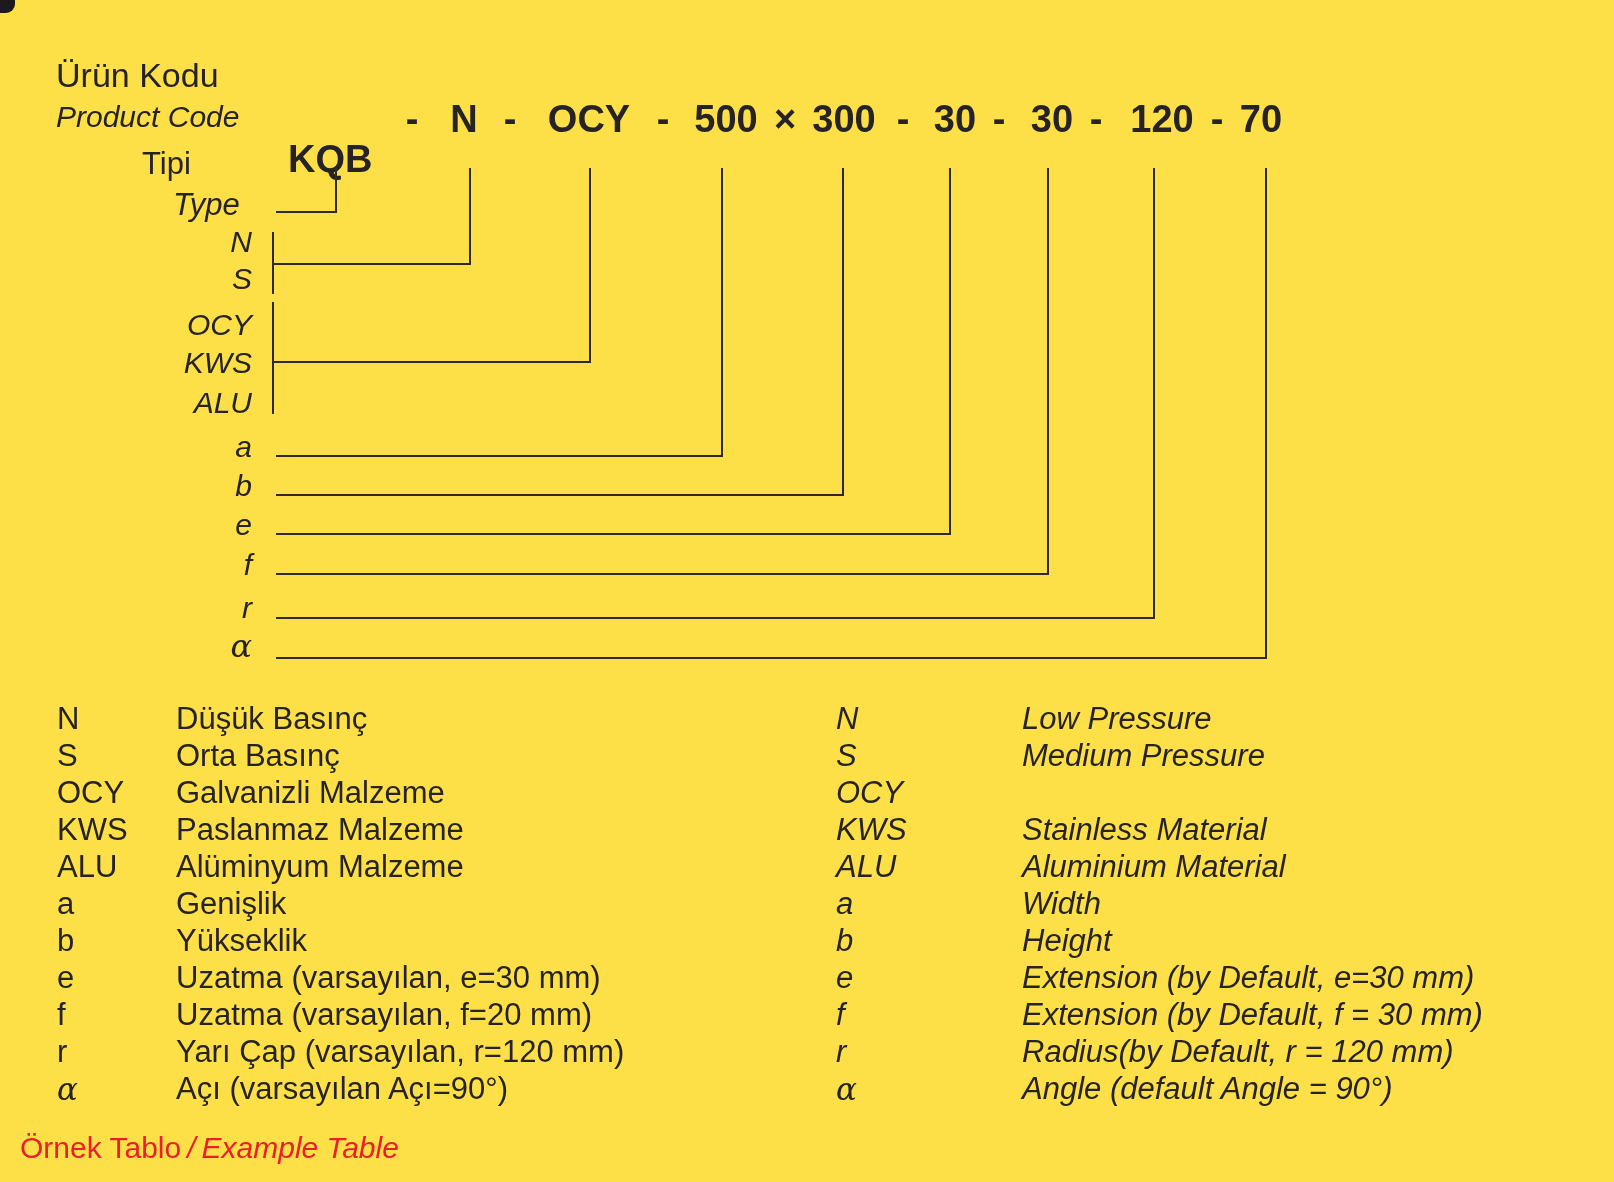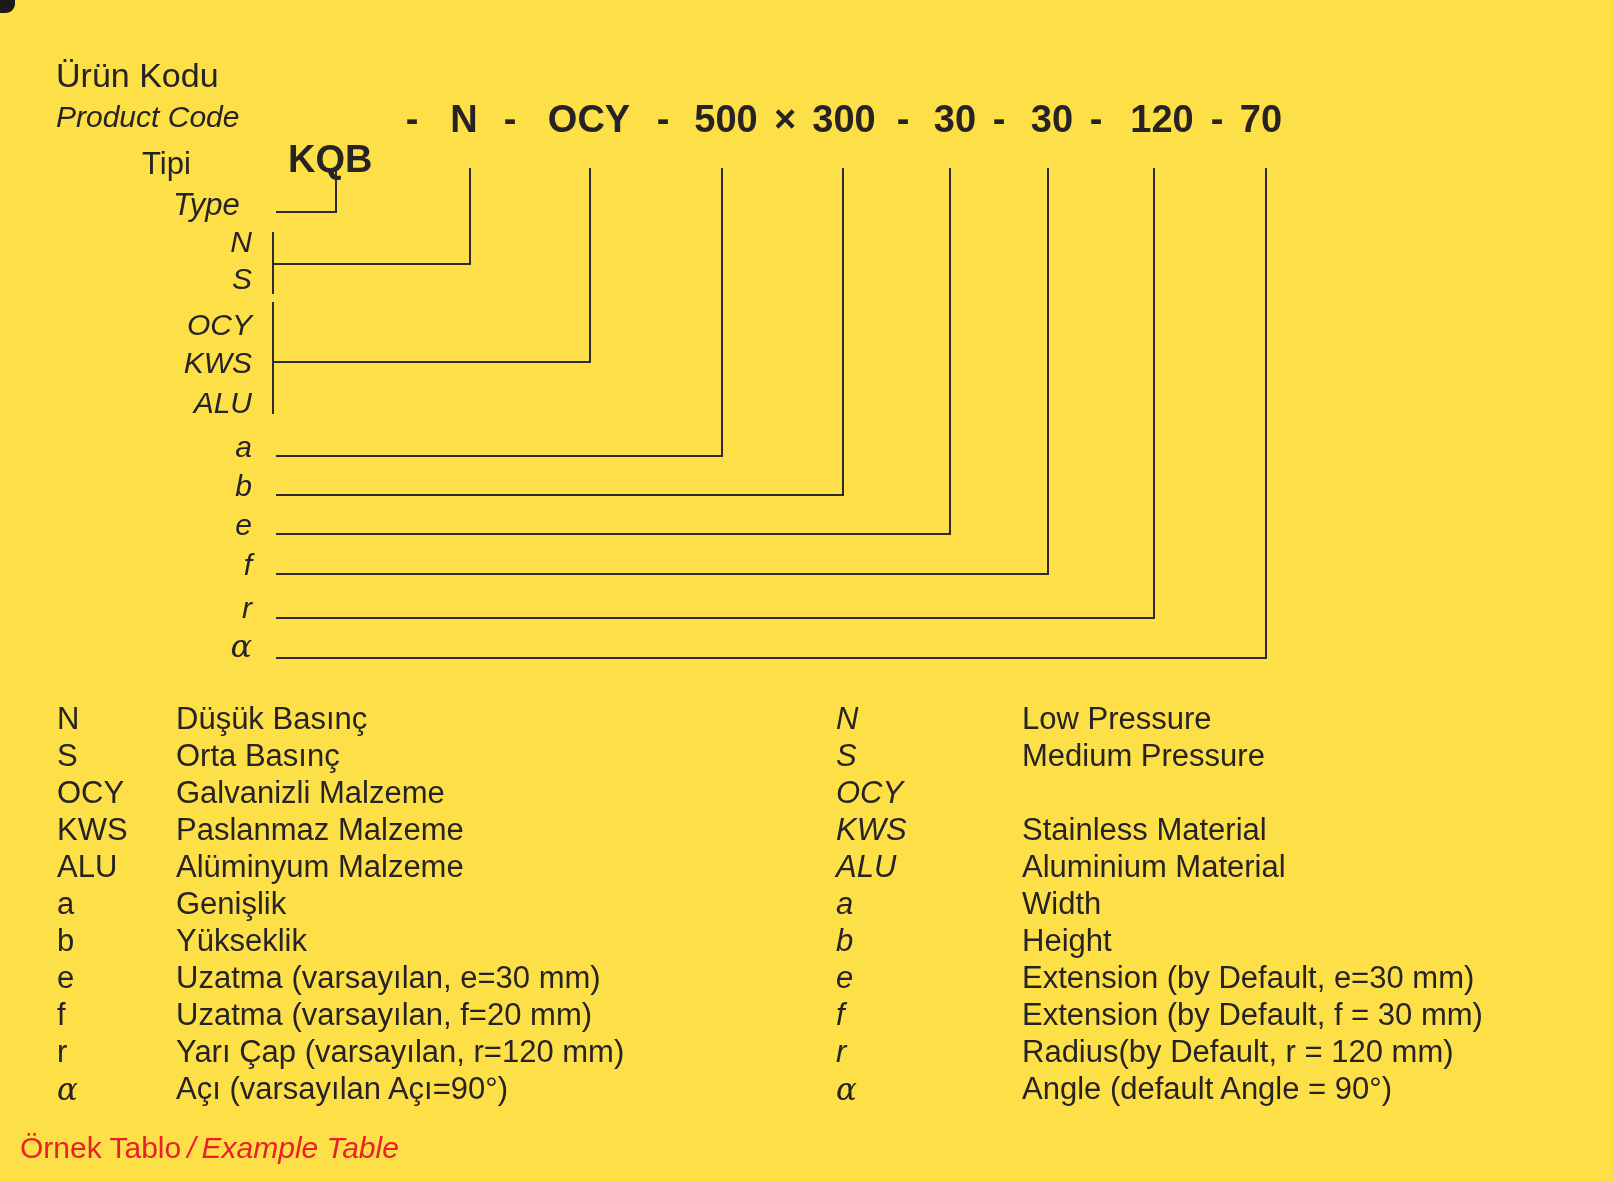--- a/index.html
+++ b/index.html
@@ -22,21 +22,21 @@
 
   .branch-label{position:absolute;left:0;width:252px;text-align:right;font-size:30px;line-height:32px;font-style:italic;color:#272324;white-space:nowrap;}
   .branch-label.alpha{font-family:"DejaVu Serif",serif;font-size:32px;line-height:32px;}
 
   .legend{position:absolute;top:701px;}
   .legend-col-tr{left:57px;width:760px;}
   .legend-col-en{left:836px;width:778px;}
   .legend-row{display:flex;height:37px;align-items:flex-start;font-size:31px;line-height:36px;color:#272324;white-space:nowrap;}
   .legend-col-tr .legend-key{width:119px;flex:0 0 119px;}
   .legend-col-en .legend-key{width:186px;flex:0 0 186px;font-style:italic;}
-  .legend-col-en .legend-desc{}
+  .legend-col-en .legend-desc{font-style:italic;}
   .legend-key.alpha{font-family:"DejaVu Serif",serif;font-style:italic;}
 
   .footer{position:absolute;left:20px;top:1129px;font-size:30px;line-height:38px;white-space:nowrap;}
   .footer .f-tr{font-style:normal;}
   .footer .f-sep{margin:0 6px;}
   .footer .f-sep,.footer .f-en{font-style:italic;}
 </style>
 </head>
 <body>
 

